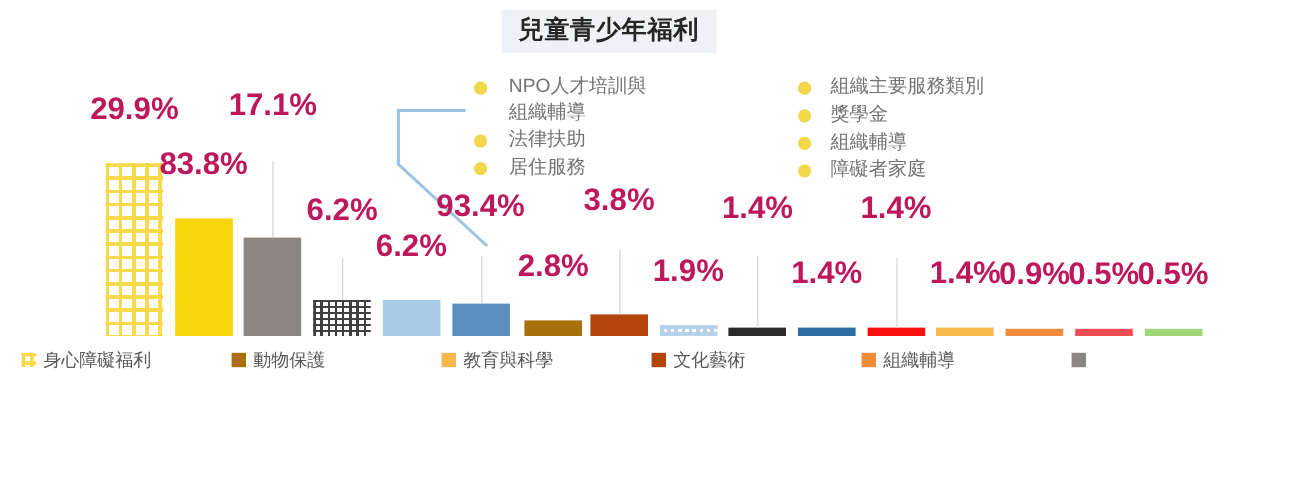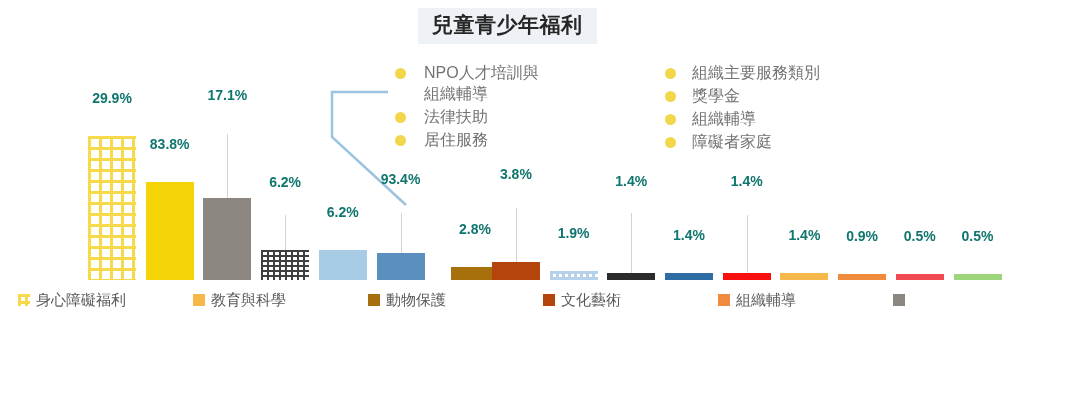--- a/index.html
+++ b/index.html
@@ -41,21 +41,21 @@
   .leader-poly { position: absolute; left: 310px; top: 85px; }
 
   
   #plot { position: absolute; left: 0; top: 60px; width: 1080px; height: 220px; }
   .bar-slot { position: absolute; bottom: 0; width: 48px; }
   .bar {
     position: absolute; bottom: 0; left: 0; width: 48px;
   }
   .bar-label {
     position: absolute; left: 50%; transform: translateX(-50%);
-    font-size: 14px; font-weight: bold; color: #0f766e;
+    font-size: 26px; font-weight: bold; color: #be185d;
     white-space: nowrap;
     margin-top: 20px;
   }
   .bar-leader {
     position: absolute; left: 50%; width: 1px;
     background: #d4d4d4;
   }
 
   
   .pat-grid-yellow {
@@ -161,21 +161,21 @@
       </div>
       <div class="bar-slot" style="left: 318.8px; height: 220px;">
         <div class="bar" title="其他" style="height: 30px; background: rgb(168, 203, 230);"></div>
         <div class="bar-label" style="bottom: 60px;">6.2%</div>
       </div>
       <div class="bar-slot" style="left: 376.5px; height: 220px;">
         <div class="bar" title="老人福利" style="height: 27px; background: rgb(91, 143, 191);"></div>
         <div class="bar-leader" style="bottom: 27px; height: 40px;"></div>
         <div class="bar-label" style="bottom: 93px;">93.4%</div>
       </div>
-      <div class="bar-slot" style="left: 451px; height: 220px;">
+      <div class="bar-slot" style="left: 437px; height: 220px;">
         <div class="bar" title="動物保護" style="height: 13px; background: rgb(168, 112, 12);"></div>
         <div class="bar-label" style="bottom: 43px;">2.8%</div>
       </div>
       <div class="bar-slot" style="left: 491.9px; height: 220px;">
         <div class="bar" title="文化藝術" style="height: 18px; background: rgb(179, 68, 11);"></div>
         <div class="bar-leader" style="bottom: 18px; height: 54px;"></div>
         <div class="bar-label" style="bottom: 98px;">3.8%</div>
       </div>
       <div class="bar-slot" style="left: 549.6px; height: 220px;">
         <div class="bar pat-check-lightblue" title="家庭福利" style="height: 9px;"></div>
@@ -212,28 +212,28 @@
         <div class="bar-label" style="bottom: 36px;">0.5%</div>
       </div>
     </div>
 
   <div id="legend">
       <div class="legend-item">
         <span class="legend-swatch pat-grid-yellow" style="background-size: 7px 7px, 7px 7px;"></span>
         <span class="legend-label">身心障礙福利</span>
       </div>
       <div class="legend-item">
+        <span class="legend-swatch" style="background: rgb(168, 112, 12);"></span>
+        <span class="legend-label">動物保護</span>
+      </div>
+      <div class="legend-item">
         <span class="legend-swatch" style="background: rgb(247, 184, 75);"></span>
         <span class="legend-label">教育與科學</span>
       </div>
       <div class="legend-item">
-        <span class="legend-swatch" style="background: rgb(168, 112, 12);"></span>
-        <span class="legend-label">動物保護</span>
-      </div>
-      <div class="legend-item">
         <span class="legend-swatch" style="background: rgb(179, 68, 11);"></span>
         <span class="legend-label">文化藝術</span>
       </div>
       <div class="legend-item">
         <span class="legend-swatch" style="background: rgb(240, 138, 60);"></span>
         <span class="legend-label">組織輔導</span>
       </div>
       <div class="legend-item">
         <span class="legend-swatch" style="background: rgb(140, 134, 129);"></span>
       </div>

